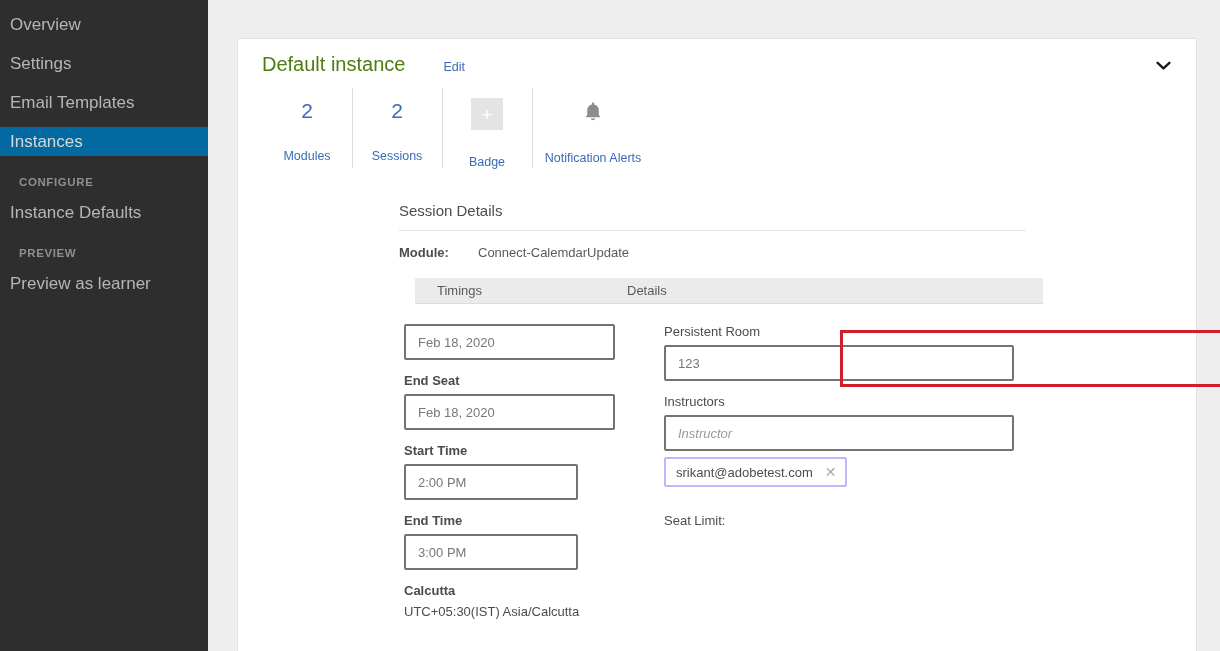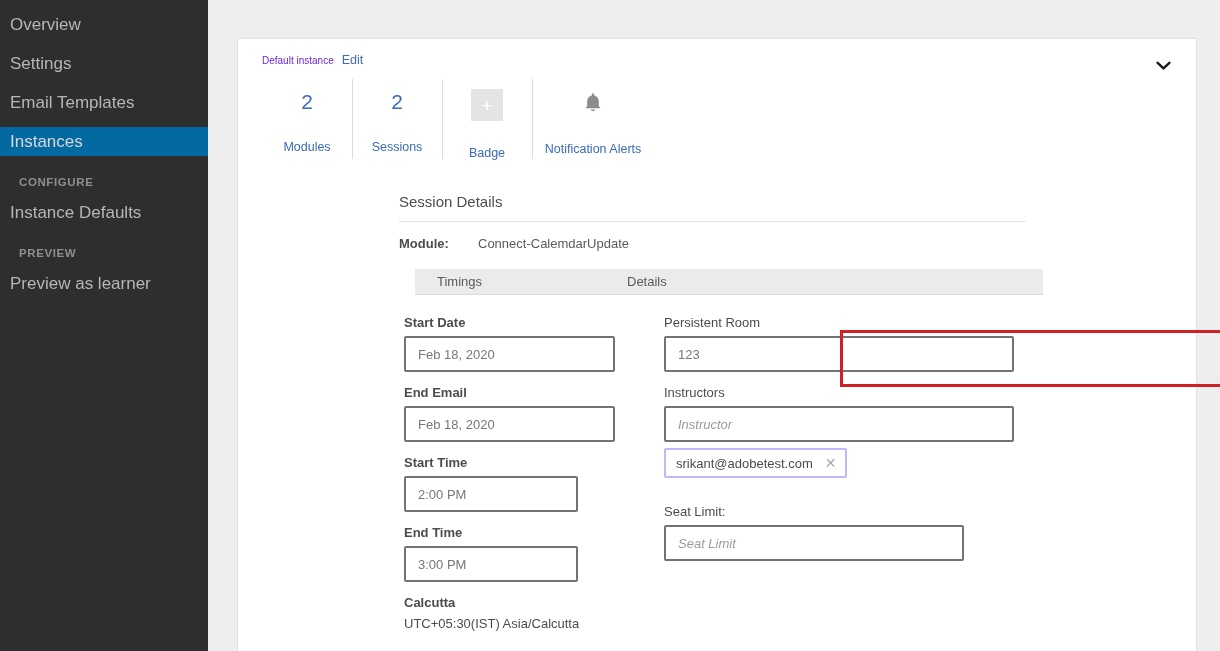--- a/index.html
+++ b/index.html
@@ -69,23 +69,23 @@
   }
 
   
   .card-header {
     position: relative;
     padding: 14px 24px 0 24px;
     display: flex;
     align-items: baseline;
   }
   .instance-title {
-    font-size: 10px;
-    color: #6d28d9;
-    margin-right: 8px;
+    font-size: 20px;
+    color: #4d7c0f;
+    margin-right: 38px;
   }
   .edit-link {
     font-size: 12.5px;
     color: #3b6bb5;
     cursor: pointer;
   }
   .chevron-btn {
     position: absolute;
     right: 22px;
     top: 16px;
@@ -336,24 +336,23 @@
         </div>
 
         <div class="tabbar">
           <div class="tab tab-timings">Timings</div>
           <div class="tab tab-details">Details</div>
         </div>
 
         <div class="form-cols">
 
           <div class="col-left">
-            <div class="fld-label">Start Date</div>
             <input class="txt" type="text" value="Feb 18, 2020" style="">
 
-            <div class="fld-label">End Email</div>
+            <div class="fld-label">End Seat</div>
             <input class="txt" type="text" value="Feb 18, 2020" style="">
 
             <div class="fld-label">Start Time</div>
             <input class="txt time" type="text" value="2:00 PM" style="">
 
             <div class="fld-label">End Time</div>
             <input class="txt time" type="text" value="3:00 PM" style="">
 
             <div class="fld-label">Calcutta</div>
             <div class="tz-val">UTC+05:30(IST) Asia/Calcutta</div>
@@ -367,21 +366,20 @@
             <input class="txt wide" type="text" style="margin-bottom: 4px;" placeholder="Instructor">
 
             <div class="chip">
               <span>srikant@adobetest.com</span>
               <span class="chip-x">✕</span>
             </div>
 
             <div class="gap-lg"></div>
 
             <div class="fld-label normal">Seat Limit:</div>
-            <input class="txt seat" type="text" placeholder="Seat Limit" style="">
           </div>
 
         </div>
       </div>
     </section>
 
     <div class="redbox"></div>
 
   </main>
 </div>

